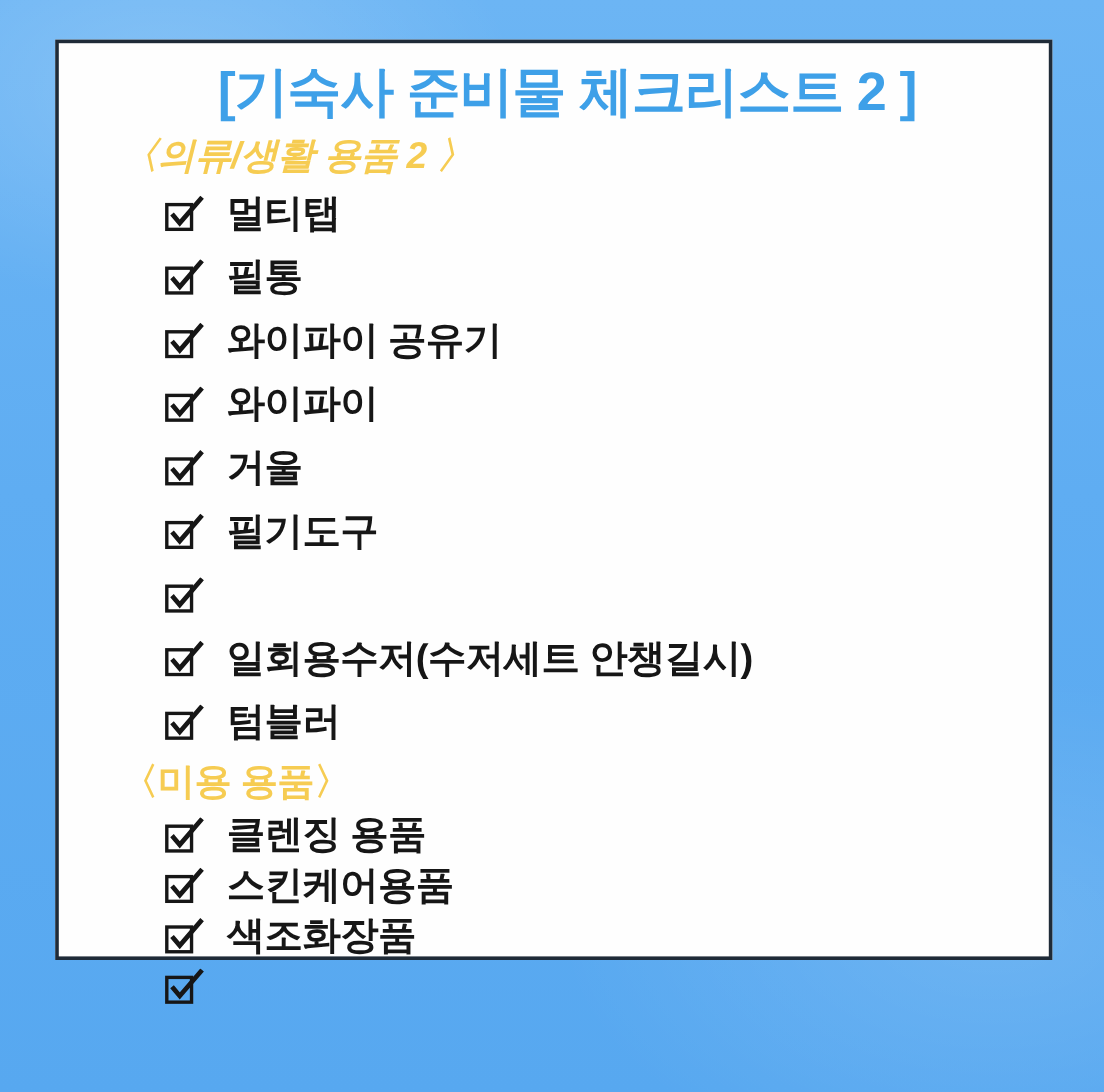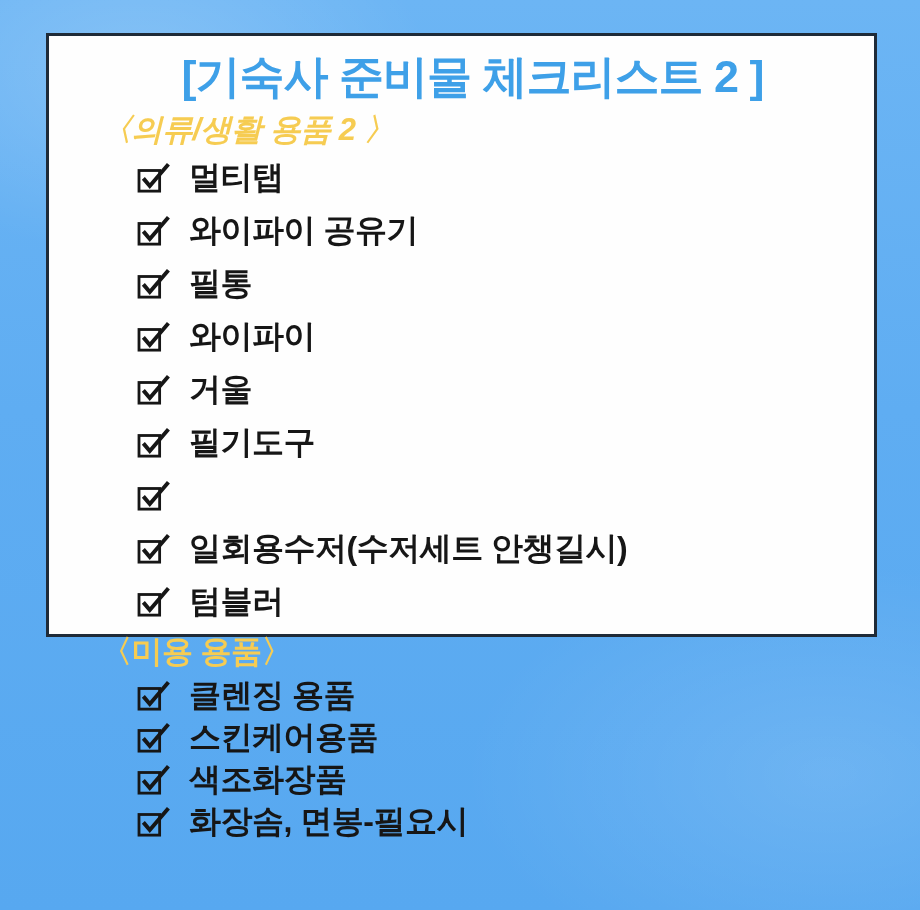--- a/index.html
+++ b/index.html
@@ -16,21 +16,21 @@
   body{
     font-family:"Liberation Sans","DejaVu Sans",sans-serif;
     background:
       radial-gradient(420px 260px at 15% 8%, rgba(255,255,255,.18), rgba(255,255,255,0) 70%),
       radial-gradient(520px 300px at 90% 85%, rgba(255,255,255,.12), rgba(255,255,255,0) 70%),
       linear-gradient(180deg,#6cb5f4 0%, var(--bg) 45%, #57a8f0 100%);
     position:relative;
   }
   .card{
     position:absolute; left:46px; top:33px;
-    width:831px; height:604px;
+    width:831px; height:767px;
     background:var(--card-bg);
     border:3px solid var(--card-border);
     padding:8px 30px 0 52px;
   }
   .title{
     text-align:center;
     color:var(--title);
     font-size:45px;
     font-weight:700;
     line-height:54px;
@@ -87,38 +87,38 @@
       </span>
     <span class="lbl">멀티탭</span>
   </div>
   <div class="row s1">
     <span class="cbx">
         <svg viewBox="0 0 36 32" width="34" height="30">
           <rect x="2" y="8" width="22" height="22" fill="none" stroke="#161616" stroke-width="3"></rect>
           <path d="M8 18 L13.5 24.5 L32 3" fill="none" stroke="#161616" stroke-width="4.2" stroke-linecap="square"></path>
         </svg>
       </span>
+    <span class="lbl">필통</span>
+  </div>
+  <div class="row s1">
+    <span class="cbx">
+        <svg viewBox="0 0 36 32" width="34" height="30">
+          <rect x="2" y="8" width="22" height="22" fill="none" stroke="#161616" stroke-width="3"></rect>
+          <path d="M8 18 L13.5 24.5 L32 3" fill="none" stroke="#161616" stroke-width="4.2" stroke-linecap="square"></path>
+        </svg>
+      </span>
     <span class="lbl">와이파이 공유기</span>
   </div>
   <div class="row s1">
     <span class="cbx">
         <svg viewBox="0 0 36 32" width="34" height="30">
           <rect x="2" y="8" width="22" height="22" fill="none" stroke="#161616" stroke-width="3"></rect>
           <path d="M8 18 L13.5 24.5 L32 3" fill="none" stroke="#161616" stroke-width="4.2" stroke-linecap="square"></path>
         </svg>
       </span>
-    <span class="lbl">필통</span>
-  </div>
-  <div class="row s1">
-    <span class="cbx">
-        <svg viewBox="0 0 36 32" width="34" height="30">
-          <rect x="2" y="8" width="22" height="22" fill="none" stroke="#161616" stroke-width="3"></rect>
-          <path d="M8 18 L13.5 24.5 L32 3" fill="none" stroke="#161616" stroke-width="4.2" stroke-linecap="square"></path>
-        </svg>
-      </span>
     <span class="lbl">와이파이</span>
   </div>
   <div class="row s1">
     <span class="cbx">
         <svg viewBox="0 0 36 32" width="34" height="30">
           <rect x="2" y="8" width="22" height="22" fill="none" stroke="#161616" stroke-width="3"></rect>
           <path d="M8 18 L13.5 24.5 L32 3" fill="none" stroke="#161616" stroke-width="4.2" stroke-linecap="square"></path>
         </svg>
       </span>
     <span class="lbl">거울</span>
@@ -188,16 +188,15 @@
       </span>
     <span class="lbl">색조화장품</span>
   </div>
   <div class="row s2">
     <span class="cbx">
         <svg viewBox="0 0 36 32" width="34" height="30">
           <rect x="2" y="8" width="22" height="22" fill="none" stroke="#161616" stroke-width="3"></rect>
           <path d="M8 18 L13.5 24.5 L32 3" fill="none" stroke="#161616" stroke-width="4.2" stroke-linecap="square"></path>
         </svg>
       </span>
-    <span class="lbl">화장솜, 면봉-필요시</span>
   </div>
 
 </div>
 
 </body></html>

